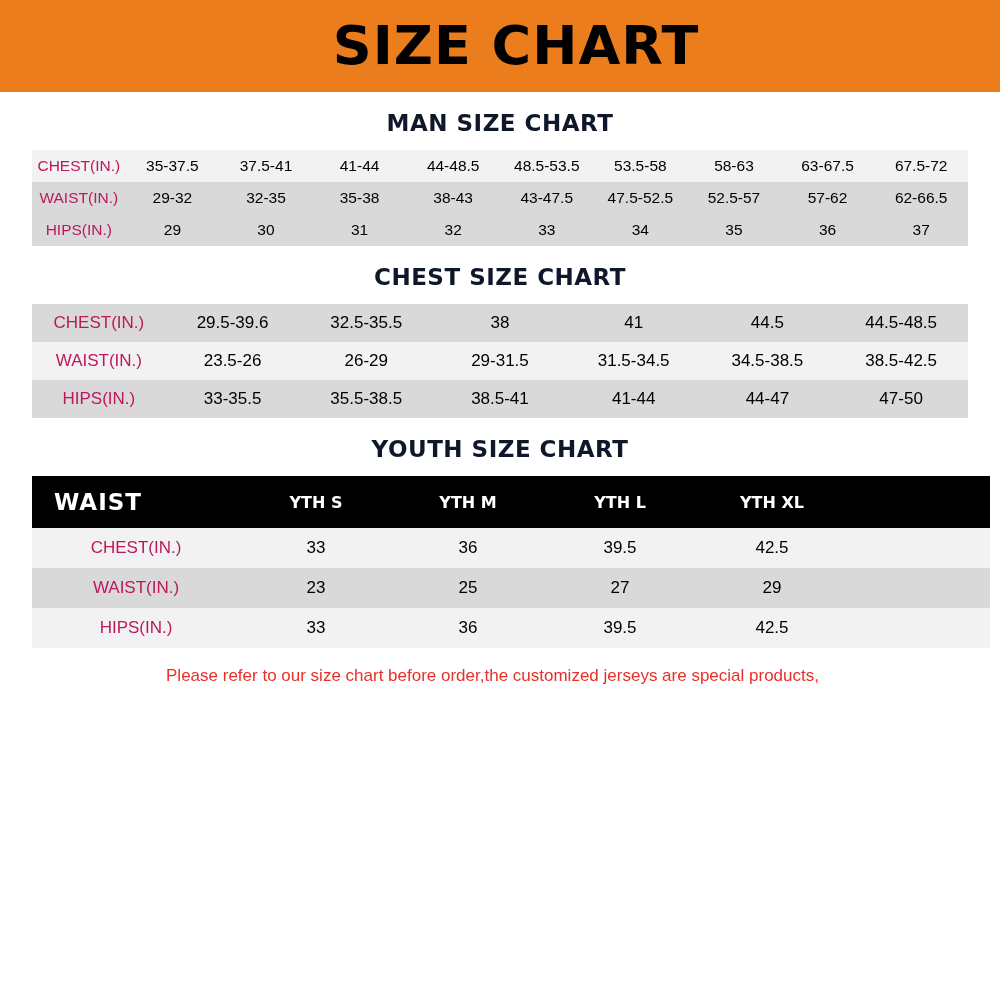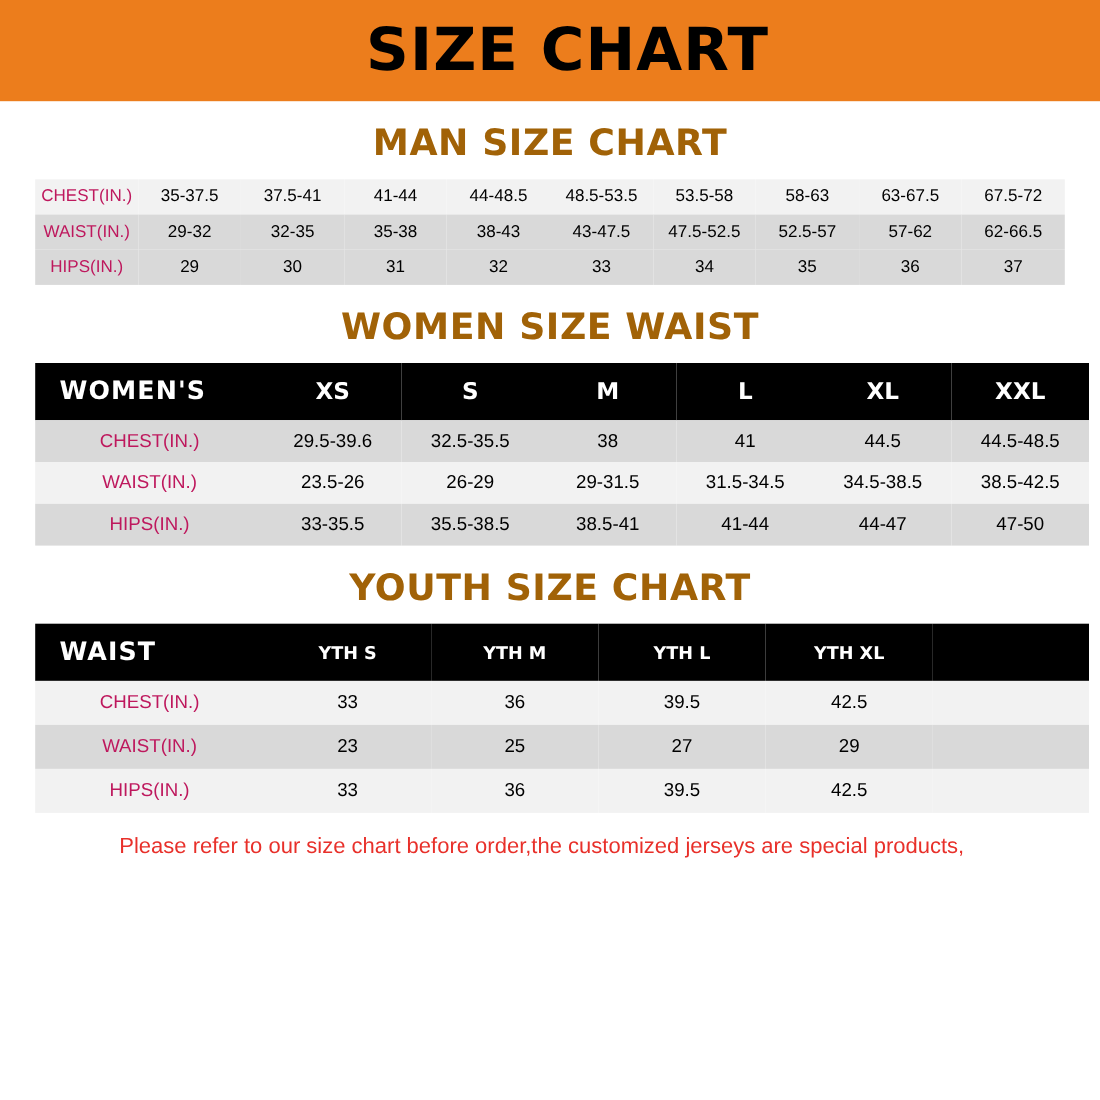--- a/index.html
+++ b/index.html
@@ -38,22 +38,22 @@
     color: #000000;
     line-height: 1;
   }
   .section {
     padding: 0 32px;
   }
   .section-title {
     text-align: center;
     font-family: "DejaVu Sans", sans-serif;
     font-weight: bold;
-    font-size: 33px;
-    color: #a16207;
+    font-size: 23px;
+    color: #0f172a;
     margin: 18px 0 14px 0;
     letter-spacing: 0.5px;
   }
   table {
     border-collapse: collapse;
     width: 936px;
     table-layout: fixed;
   }
   table td, table th {
     padding: 0;
@@ -98,21 +98,21 @@
   .women-table .hdr-row td.rowlabel { font-size: 23px; }
   .women-table .body-row td { height: 38px; font-size: 17px; }
 
   
   .youth-table .hdr-row td { height: 52px; font-size: 16px; }
   .youth-table .hdr-row td.rowlabel { font-size: 23px; }
   .youth-table .body-row td { height: 40px; font-size: 17px; }
 
   .note {
     color: #e8302a;
-    font-size: 20px;
+    font-size: 17px;
     line-height: 1.45;
     text-align: center;
     padding: 16px 20px 0 5px;
   }
   .note div { white-space: nowrap; }
 </style>
 </head>
 <body>
 
 <div class="page">
@@ -159,32 +159,23 @@
         <td>34</td>
         <td>35</td>
         <td>36</td>
         <td>37</td>
       </tr>
     </tbody>
       </table>
   </div>
 
   <div class="section">
-    <div class="section-title">WOMEN SIZE WAIST</div>
+    <div class="section-title">CHEST SIZE CHART</div>
     <table class="women-table">
       <tbody>
-          <tr class="hdr-row">
-        <td class="rowlabel" style="width:186px">WOMEN'S</td>
-        <td style="width:125px">XS</td>
-        <td style="width:125px">S</td>
-        <td style="width:125px">M</td>
-        <td style="width:125px">L</td>
-        <td style="width:125px">XL</td>
-        <td style="width:125px">XXL</td>
-      </tr>
       <tr class="body-row row-dark">
         <td class="rowlabel">CHEST(IN.)</td>
         <td>29.5-39.6</td>
         <td>32.5-35.5</td>
         <td>38</td>
         <td>41</td>
         <td>44.5</td>
         <td>44.5-48.5</td>
       </tr>
       <tr class="body-row row-light">

